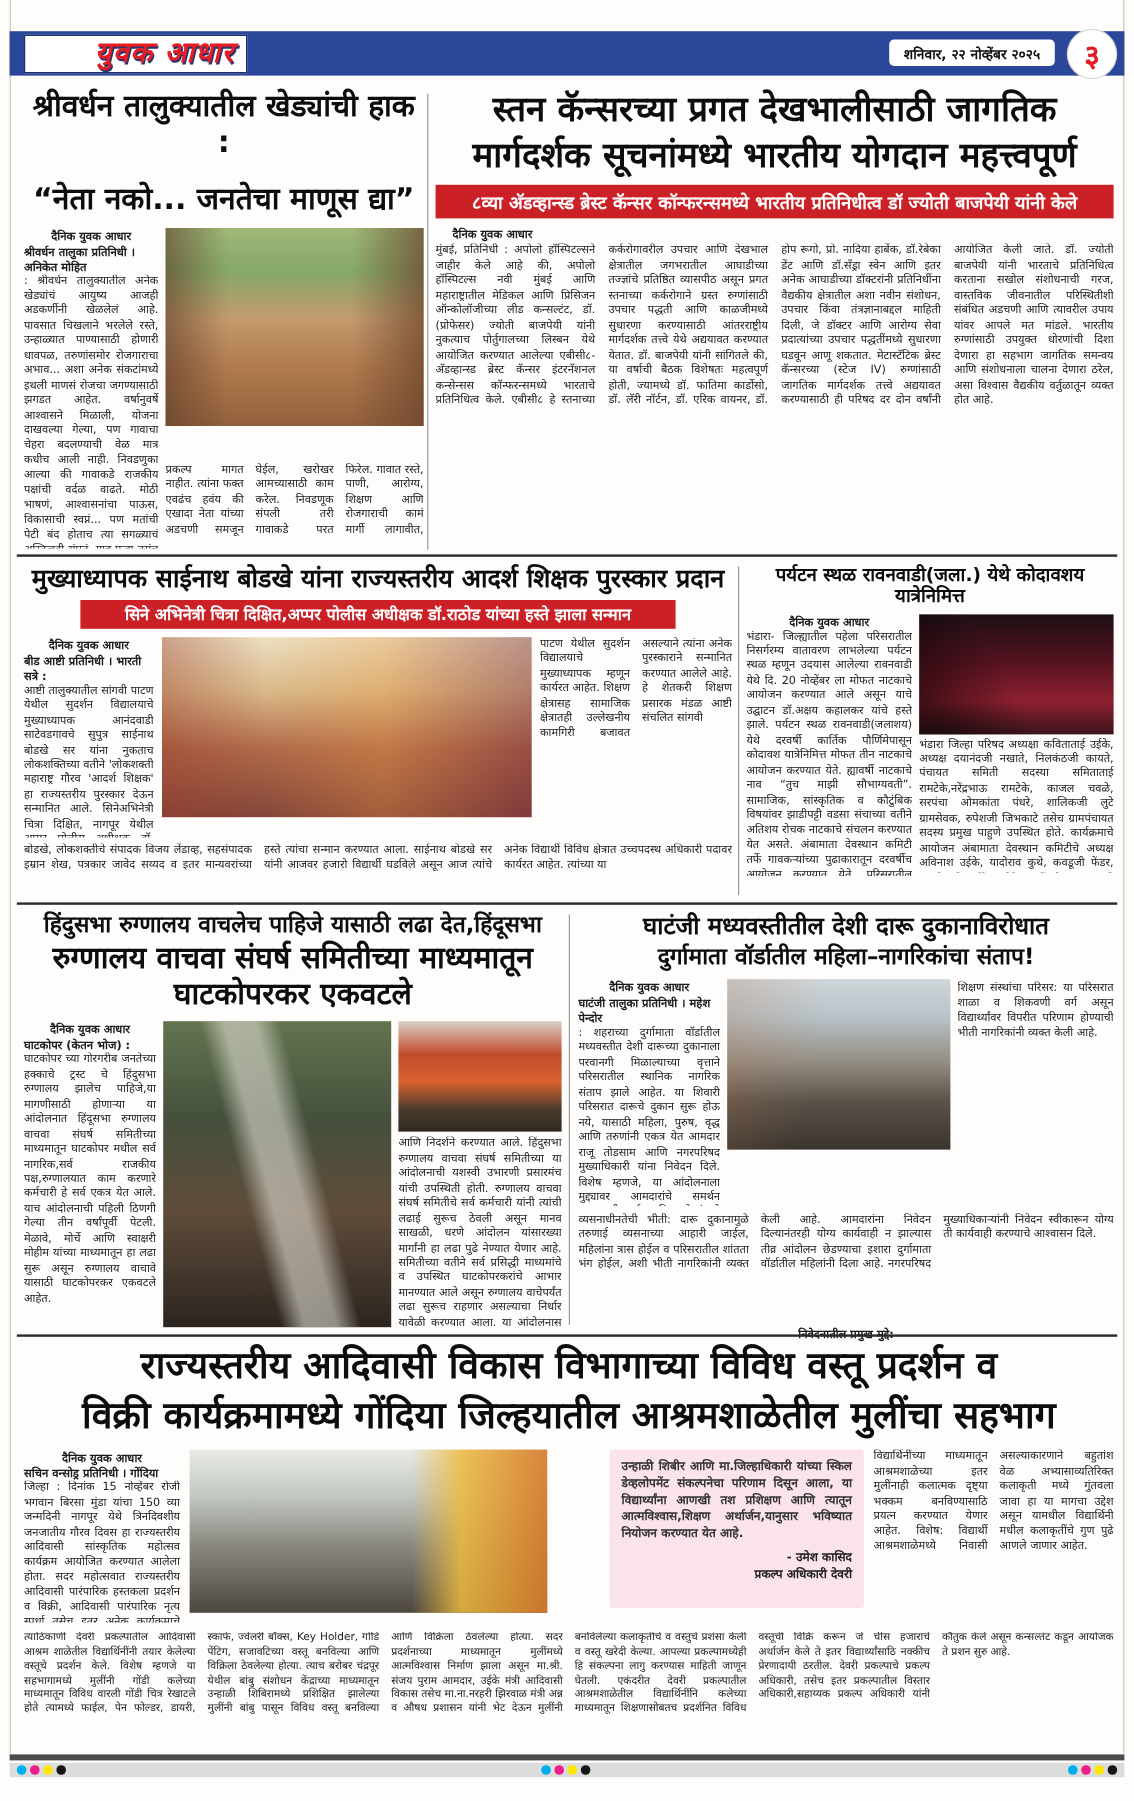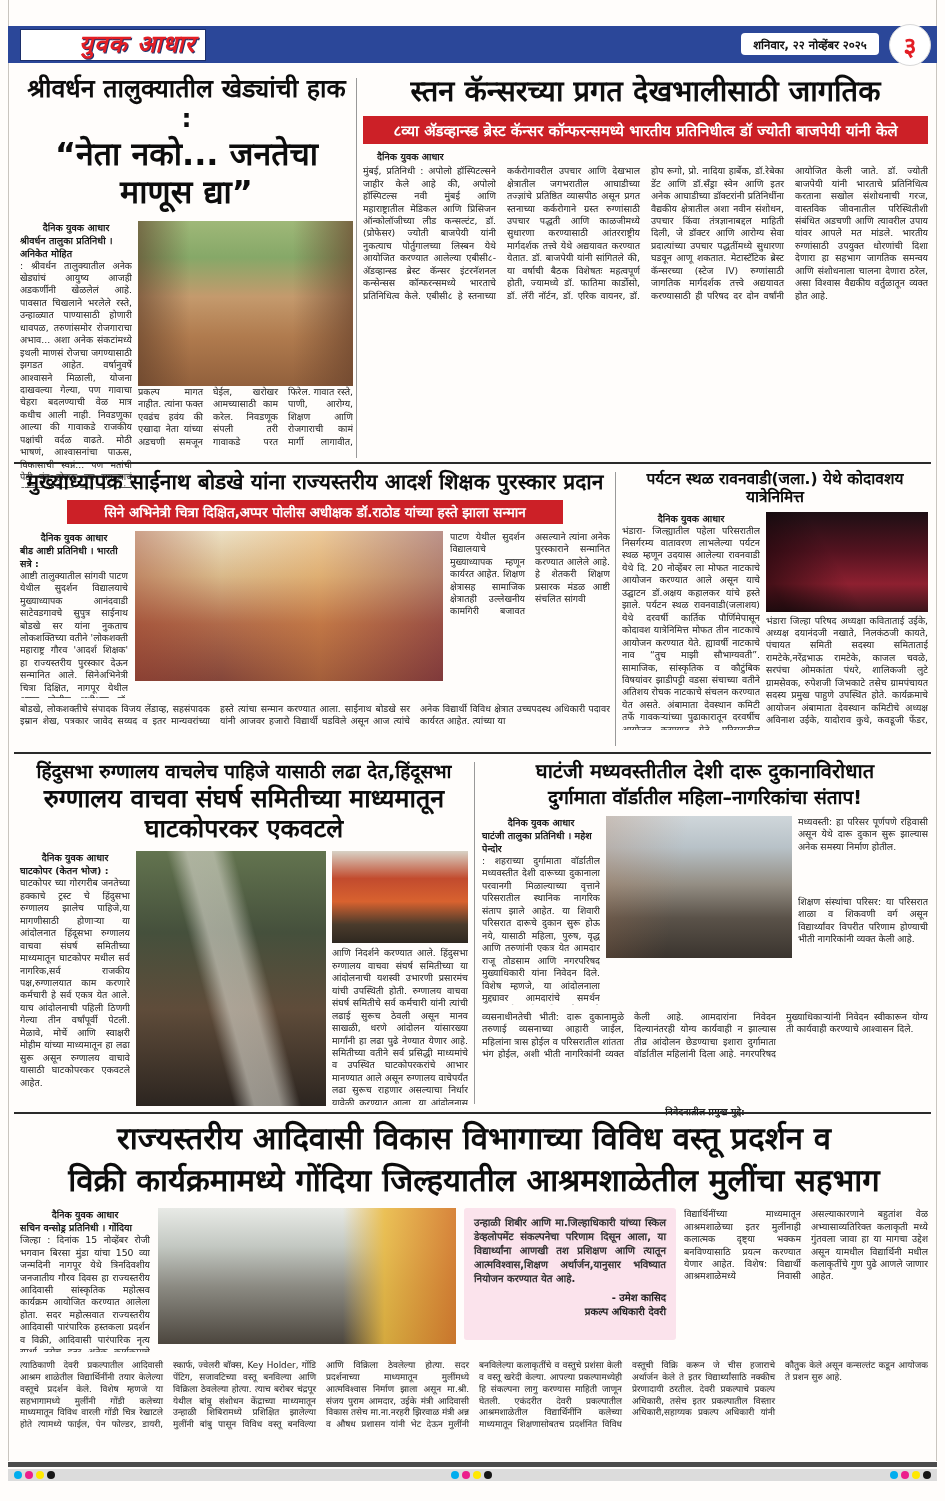--- a/index.html
+++ b/index.html
@@ -37,21 +37,21 @@
      linear-gradient(180deg,#ece0c4 0%,#d9b98a 30%,#b06a4a 62%,#84463a 100%);}
   .p-stage{background-image:linear-gradient(60deg,rgba(0,0,0,.5) 10%,rgba(0,0,0,0) 45%),
      linear-gradient(180deg,#1d0f14 0%,#551320 40%,#8e2030 72%,#3c151c 100%);}
   .p-crowd{background-image:linear-gradient(75deg,rgba(0,0,0,0) 38%,rgba(224,222,212,.6) 46%,rgba(232,230,220,.55) 56%,rgba(0,0,0,0) 64%),
      linear-gradient(180deg,#63744f 0%,#45503c 32%,#5f4c3a 62%,#2c2520 100%);}
   .p-banner{background-image:linear-gradient(180deg,#d8d2c6 0%,#c24b2e 30%,#d8622f 55%,#4a3b2c 80%,#2f2820 100%);}
   .p-street{background-image:linear-gradient(100deg,rgba(180,120,80,.25),rgba(0,0,0,0) 40%),
      linear-gradient(180deg,#cfd6da 0%,#b8c2c8 22%,#948e84 48%,#5a5249 72%,#3a342e 100%);}
   .p-expo{background-image:linear-gradient(90deg,rgba(0,0,0,0) 62%,rgba(236,186,62,.85) 76%,rgba(214,122,42,.9) 100%),
      linear-gradient(180deg,#e8eae6 0%,#c3c8c2 28%,#8b8a82 58%,#4c463e 100%);}
-  .pinkbox{background:#fbe3ec;border-radius:3px;padding:8px 10px;}
+  .pinkbox{background:#fbe3ec;border-radius:3px;padding:8px 10px;margin-left:44px;}
   .pinkbox .q{font-size:10px;font-weight:bold;color:#333;text-align:justify;line-height:1.4;}
   .pinkbox .qa{font-size:10px;font-weight:bold;color:#222;text-align:right;margin-top:4px;}
   
   .foot-dark{position:absolute;left:8px;right:8px;top:1462px;height:5px;background:#4c4c4c;}
   .foot-light{position:absolute;left:8px;right:8px;top:1469px;height:12px;background:#dcdcdc;}
   .regs{position:absolute;top:2px;display:flex;gap:3px;}
   .regs i{display:block;width:8px;height:8px;border-radius:50%;}
   .d-c{background:#00adee}.d-m{background:#ec1e8c}.d-y{background:#ffe800}.d-k{background:#161616}
 </style>
 </head>
@@ -64,36 +64,37 @@
   <div class="masthead">
     <div class="logo-box">
       <span class="logo-text">युवक आधार</span>
     </div>
     <div class="date-box">शनिवार, २२ नोव्हेंबर २०२५</div>
     <div class="page-circle">३</div>
   </div>
 
   <div class="art" style="left:20px;top:74px;width:333px;height:384px">
     <div class="hl" style="font-size:25px">श्रीवर्धन तालुक्यातील खेड्यांची हाक :</div>
-    <div class="hl" style="font-size:32px;margin-top:3px">“नेता नको... जनतेचा माणूस द्या”</div>
+    <div class="hl" style="font-size:25px;margin-top:18px">“नेता नको... जनतेचा माणूस द्या”</div>
     <div style="display:flex;gap:6px;margin-top:9px">
       <div style="width:112px">
         <div class="byl">दैनिक युवक आधार</div>
         <div class="byl2">श्रीवर्धन तालुका प्रतिनिधी । अनिकेत मोहित</div>
         <div class="txt" style="height:228px">: श्रीवर्धन तालुक्यातील अनेक खेड्यांचं आयुष्य आजही अडकर्णीनी खेळलेलं आहे. पावसात चिखलाने भरलेले रस्ते, उन्हाळ्यात पाण्यासाठी होणारी धावपळ, तरुणांसमोर रोजगाराचा अभाव... अशा अनेक संकटांमध्ये इथली माणसं रोजचा जगण्यासाठी झगडत आहेत. वर्षानुवर्षे आश्वासने मिळाली, योजना दाखवल्या गेल्या, पण गावाचा चेहरा बदलण्याची वेळ मात्र कधीच आली नाही. निवडणुका आल्या की गावाकडे राजकीय पक्षांची वर्दळ वाढते. मोठी भाषणं, आश्वासनांचा पाऊस, विकासाची स्वप्नं... पण मतांची पेटी बंद होताच त्या सगळ्याचं अस्तित्वही संपतं. गाव पुन्हा तसंच धूळ, चिखल आणि प्रतीक्षा. आज गावकऱ्यांना खूप मोठ्या अपेक्षा नाहीत.</div>
       </div>
       <div class="photo p-village" style="flex:1;height:165px"></div>
     </div>
     <div class="txt cols3" style="position:absolute;left:118px;top:312px;width:215px;height:72px">प्रकल्प मागत नाहीत. त्यांना फक्त एवढंच हवंय की एखादा नेता यांच्या अडचणी समजून घेईल, खरोखर आमच्यासाठी काम करेल. निवडणूक संपली तरी गावाकडे परत फिरेल. गावात रस्ते, पाणी, आरोग्य, शिक्षण आणि रोजगाराची कामं मार्गी लागावीत, एवढीच साधी अपेक्षा इथल्या जनतेची आहे. आम्हाला आता घोषणा नकोत, कामं हवीत; विकास कागदावर नको, तो गावात दिसावा, अशी भावना गावकरी बोलून दाखवतात. नेता नको... आमचा, जनतेचा माणूस द्या, अशी हाक श्रीवर्धन तालुक्यातील खेडी देत आहेत.</div>
   </div>
 
   <div class="vline" style="left:356px;top:78px;height:380px;background:#999"></div>
 
   <div class="art" style="left:363px;top:74px;width:565px;height:384px">
     <div class="hl" style="font-size:29px">स्तन कॅन्सरच्या प्रगत देखभालीसाठी जागतिक</div>
+    <div class="hl" style="font-size:29px;margin-top:4px">मार्गदर्शक सूचनांमध्ये भारतीय योगदान महत्त्वपूर्ण</div>
     <div class="redbar" style="margin-top:8px;padding:4px 6px;font-size:15px">८व्या अ‍ॅडव्हान्स्ड ब्रेस्ट कॅन्सर कॉन्फरन्समध्ये भारतीय प्रतिनिधीत्व डॉ ज्योती बाजपेयी यांनी केले</div>
     <div class="byl" style="text-align:left;margin:6px 0 0 14px">दैनिक युवक आधार</div>
     <div class="txt cols4" style="height:242px;margin-top:2px">मुंबई, प्रतिनिधी : अपोलो हॉस्पिटल्सने जाहीर केले आहे की, अपोलो हॉस्पिटल्स नवी मुंबई आणि महाराष्ट्रातील मेडिकल आणि प्रिसिजन ऑन्कोलॉजीच्या लीड कन्सल्टंट, डॉ.(प्रोफेसर) ज्योती बाजपेयी यांनी नुकत्याच पोर्तुगालच्या लिस्बन येथे आयोजित करण्यात आलेल्या एबीसी८-अ‍ॅडव्हान्स्ड ब्रेस्ट कॅन्सर इंटरनॅशनल कन्सेन्सस कॉन्फरन्समध्ये भारताचे प्रतिनिधित्व केले. एबीसी८ हे स्तनाच्या कर्करोगावरील उपचार आणि देखभाल क्षेत्रातील जगभरातील आघाडीच्या तज्ज्ञांचे प्रतिष्ठित व्यासपीठ असून प्रगत स्तनाच्या कर्करोगाने ग्रस्त रुग्णांसाठी उपचार पद्धती आणि काळजीमध्ये सुधारणा करण्यासाठी आंतरराष्ट्रीय मार्गदर्शक तत्त्वे येथे अद्ययावत करण्यात येतात. डॉ. बाजपेयी यांनी सांगितले की, या वर्षाची बैठक विशेषतः महत्वपूर्ण होती, ज्यामध्ये डॉ. फातिमा कार्डोसो, डॉ. लॅरी नॉर्टन, डॉ. एरिक वायनर, डॉ. होप रूगो, प्रो. नादिया हार्बेक, डॉ.रेबेका डेंट आणि डॉ.सँड्रा स्वेन आणि इतर अनेक आघाडीच्या डॉक्टरांनी प्रतिनिधींना वैद्यकीय क्षेत्रातील अशा नवीन संशोधन, उपचार किंवा तंत्रज्ञानाबद्दल माहिती दिली, जे डॉक्टर आणि आरोग्य सेवा प्रदात्यांच्या उपचार पद्धतींमध्ये सुधारणा घडवून आणू शकतात. मेटास्टॅटिक ब्रेस्ट कॅन्सरच्या (स्टेज IV) रुग्णांसाठी जागतिक मार्गदर्शक तत्त्वे अद्ययावत करण्यासाठी ही परिषद दर दोन वर्षांनी आयोजित केली जाते. डॉ. ज्योती बाजपेयी यांनी भारताचे प्रतिनिधित्व करताना सखोल संशोधनाची गरज, वास्तविक जीवनातील परिस्थितीशी संबंधित अडचणी आणि त्यावरील उपाय यांवर आपले मत मांडले. भारतीय रुग्णांसाठी उपयुक्त धोरणांची दिशा देणारा हा सहभाग जागतिक समन्वय आणि संशोधनाला चालना देणारा ठरेल, असा विश्वास वैद्यकीय वर्तुळातून व्यक्त होत आहे.</div>
   </div>
 
   <div class="hline" style="top:462px"></div>
 
   <div class="art" style="left:20px;top:470px;width:590px;height:276px">
     <div class="hl" style="font-size:21px">मुख्याध्यापक साईनाथ बोडखे यांना राज्यस्तरीय आदर्श शिक्षक पुरस्कार प्रदान</div>
     <div class="redbar" style="width:82%;margin:5px auto 0;padding:3px 6px;font-size:13.5px">सिने अभिनेत्री चित्रा दिक्षित,अप्पर पोलीस अधीक्षक डॉ.राठोड यांच्या हस्ते झाला सन्मान</div>
@@ -150,21 +151,20 @@
     <div class="hl" style="font-size:20px">घाटंजी मध्यवस्तीतील देशी दारू दुकानाविरोधात</div>
     <div class="hl" style="font-size:19px;margin-top:2px">दुर्गामाता वॉर्डातील महिला–नागरिकांचा संताप!</div>
     <div style="display:flex;gap:6px;margin-top:8px">
       <div style="width:118px">
         <div class="byl">दैनिक युवक आधार</div>
         <div class="byl2">घाटंजी तालुका प्रतिनिधी । महेश पेन्दोर</div>
         <div class="txt" style="height:150px">: शहराच्या दुर्गामाता वॉर्डातील मध्यवस्तीत देशी दारूच्या दुकानाला परवानगी मिळाल्याच्या वृत्ताने परिसरातील स्थानिक नागरिक संताप झाले आहेत. या शिवारी परिसरात दारूचे दुकान सुरू होऊ नये, यासाठी महिला, पुरुष, वृद्ध आणि तरुणांनी एकत्र येत आमदार राजू तोडसाम आणि नगरपरिषद मुख्याधिकारी यांना निवेदन दिले. विशेष म्हणजे, या आंदोलनाला मुद्द्यावर आमदारांचे समर्थन असल्याची चर्चा स्थानिक लोकांमध्ये दबक्या आवाजात सुरू आहे.</div>
       </div>
       <div class="photo p-street" style="width:186px;height:142px"></div>
       <div style="flex:1">
-        <div class="txt" style="height:78px">मध्यवस्ती: हा परिसर पूर्णपणे रहिवासी असून येथे दारू दुकान सुरू झाल्यास अनेक समस्या निर्माण होतील.</div>
         <div class="txt" style="height:64px;margin-top:2px">शिक्षण संस्थांचा परिसर: या परिसरात शाळा व शिकवणी वर्ग असून विद्यार्थ्यांवर विपरीत परिणाम होण्याची भीती नागरिकांनी व्यक्त केली आहे.</div>
       </div>
     </div>
     <div class="txt cols3" style="margin-top:6px;height:92px">व्यसनाधीनतेची भीती: दारू दुकानामुळे तरुणाई व्यसनाच्या आहारी जाईल, महिलांना त्रास होईल व परिसरातील शांतता भंग होईल, अशी भीती नागरिकांनी व्यक्त केली आहे. आमदारांना निवेदन दिल्यानंतरही योग्य कार्यवाही न झाल्यास तीव्र आंदोलन छेडण्याचा इशारा दुर्गामाता वॉर्डातील महिलांनी दिला आहे. नगरपरिषद मुख्याधिकाऱ्यांनी निवेदन स्वीकारून योग्य ती कार्यवाही करण्याचे आश्वासन दिले.</div>
     <div class="byl2" style="text-align:center;margin-top:2px">निवेदनातील प्रमुख मुद्दे:</div>
   </div>
 
   <div class="hline" style="top:1112px"></div>
 
   <div class="art" style="left:20px;top:1120px;width:908px;height:338px">

